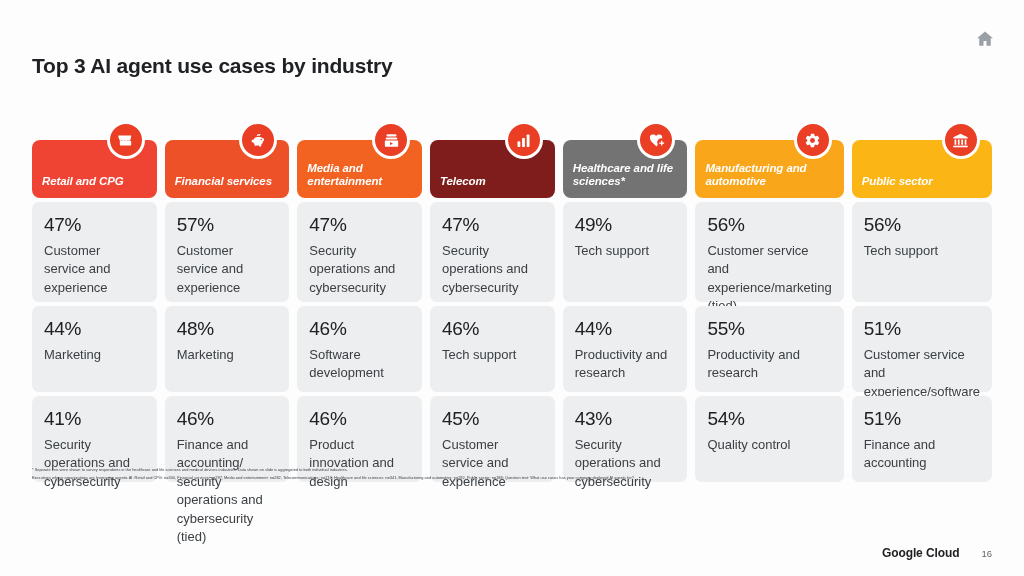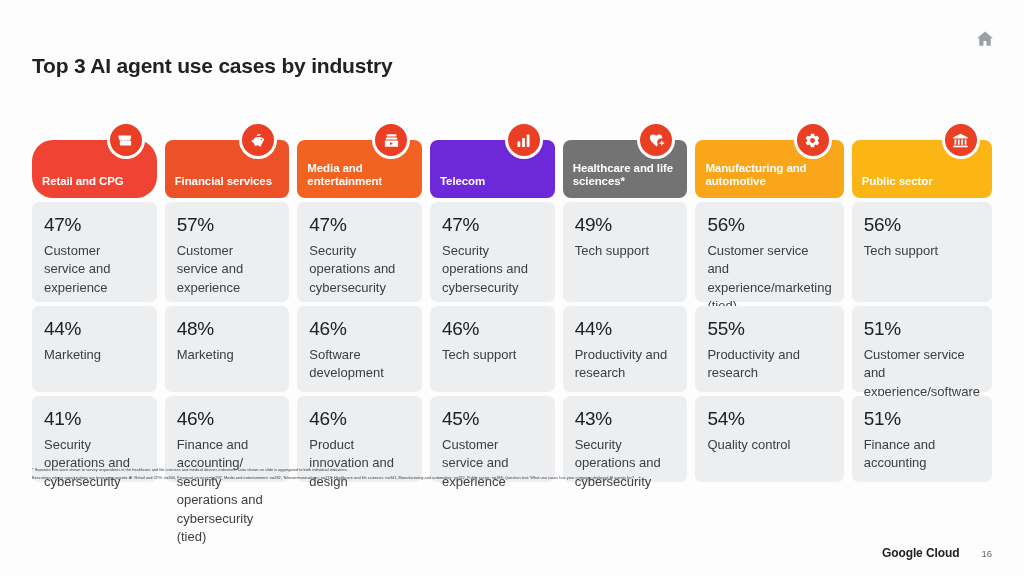--- a/index.html
+++ b/index.html
@@ -47,20 +47,21 @@
 
   
   .head {
     position: relative;
     height: 58px;
     border-radius: 8px;
     display: flex;
     align-items: flex-end;
     padding: 0 10px 9px 10px;
     margin-bottom: 4px;
+    font-style: italic;
   }
   .head-label {
     color: #ffffff;
     font-size: 11.5px;
     font-weight: 700;
     line-height: 1.18;
     letter-spacing: -0.1px;
   }
   .badge {
     position: absolute;
@@ -134,21 +135,21 @@
   <div class="home-icon">
     <svg viewBox="0 0 24 24">
         <path d="M12 3 2.5 11h2.6v9h5.1v-5.6h3.6V20h5.1v-9h2.6z"></path>
       </svg>
   </div>
 
   <div class="slide-title">Top 3 AI agent use cases by industry</div>
 
   <div class="grid">
       <div class="col">
-        <div class="head" style="background: rgb(239, 68, 52); border-radius: 21px;">
+        <div class="head" style="background: rgb(239, 68, 52);">
           <div class="badge">
             <svg viewBox="0 0 24 24">
               <path d="M4 5h16v2.2l-1 3.4a2 2 0 0 1-3.9.2 2 2 0 0 1-4 0 2 2 0 0 1-4 0 2 2 0 0 1-3.9-.2L2 7.2V5z"></path>
               <rect x="4" y="12.5" width="16" height="6.5" rx="1"></rect>
             </svg>
           </div>
           <div class="head-label">Retail and CPG</div>
         </div>
         <div class="cell r1">
           <div class="pct">47%</div>
@@ -202,21 +203,21 @@
         <div class="cell r2">
           <div class="pct">46%</div>
           <div class="desc">Software development</div>
         </div>
         <div class="cell r3">
           <div class="pct">46%</div>
           <div class="desc">Product innovation and design</div>
         </div>
       </div>
       <div class="col">
-        <div class="head" style="background: #6d28d9;">
+        <div class="head" style="background: #7f1d1d;">
           <div class="badge">
             <svg viewBox="0 0 24 24">
               <rect x="3.5" y="13" width="4" height="8" rx="1"></rect>
               <rect x="10" y="8.5" width="4" height="12.5" rx="1"></rect>
               <rect x="16.5" y="3.5" width="4" height="17.5" rx="1"></rect>
             </svg>
           </div>
           <div class="head-label">Telecom</div>
         </div>
         <div class="cell r1">

